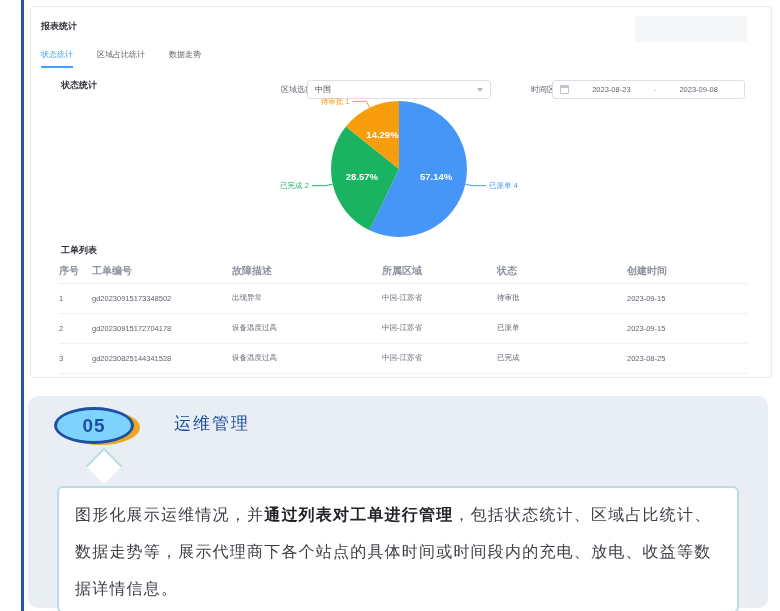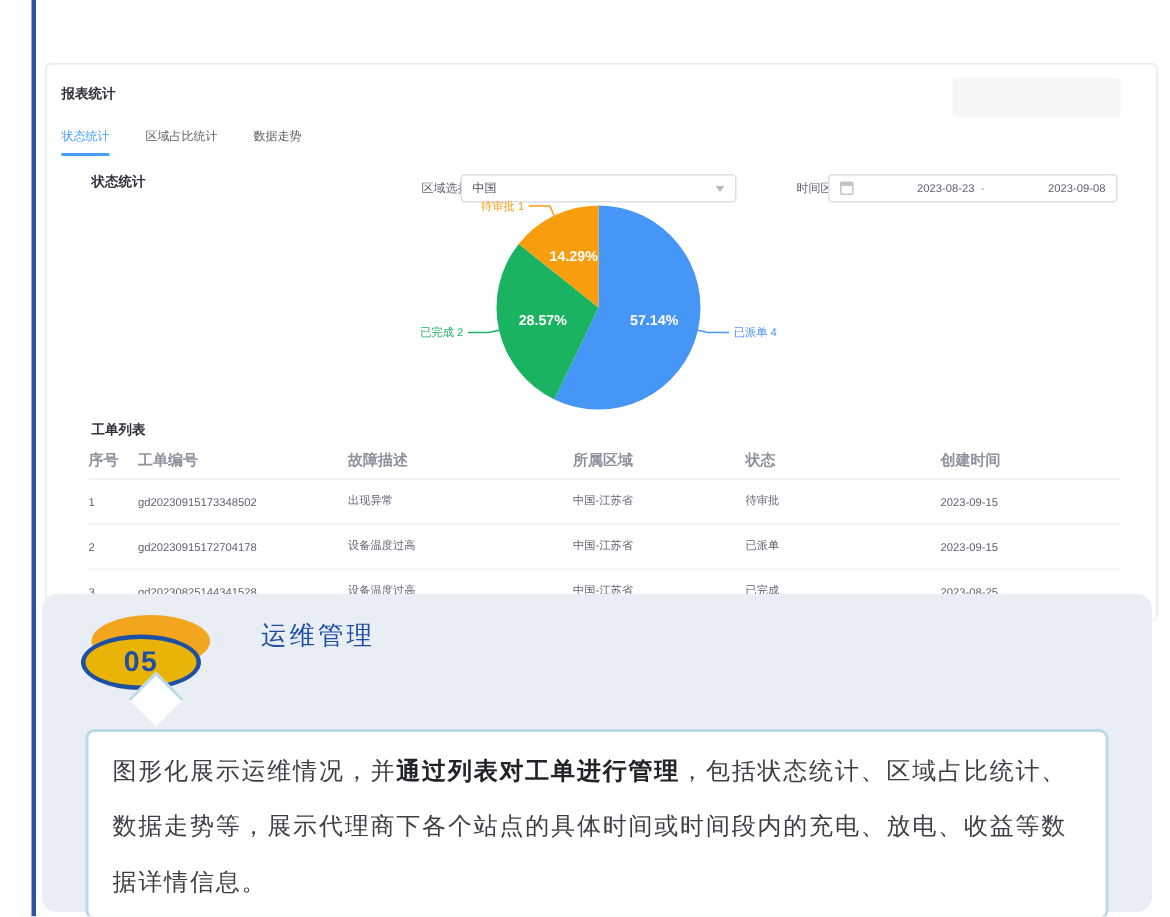--- a/index.html
+++ b/index.html
@@ -5,21 +5,21 @@
   * { margin:0; padding:0; box-sizing:border-box; }
   html,body { width:780px; height:611px; background:#ffffff;
     font-family:"Liberation Sans","DejaVu Sans",sans-serif; }
   .page { position:relative; width:780px; height:611px; overflow:hidden; background:#fff; }
 
   
   .left-rule { position:absolute; left:21px; top:0; width:3px; height:611px; background:#2b55a4; }
 
   
   .shot { position:absolute; left:30px; top:6px; width:742px; height:372px;
-    background:#fff; border:1px solid #e8eaee; border-radius:4px;margin-top:36px; }
+    background:#fff; border:1px solid #e8eaee; border-radius:4px; }
   .shot-title { position:absolute; left:10px; top:13px; font-size:9px; font-weight:bold; color:#2f323a; }
   .gray-strip { position:absolute; left:604px; top:9px; width:112px; height:26px; background:#f5f6f8; border-radius:2px; }
 
   .tabs { position:absolute; left:10px; top:42px; display:flex; gap:24px; }
   .tab { font-size:8px; color:#606266; padding-bottom:6px; cursor:pointer; }
   .tab.active { color:#459ff8; border-bottom:2px solid #459ff8; }
 
   .sec-title { position:absolute; font-size:9px; font-weight:bold; color:#2f323a; }
   .sec1 { left:30px; top:72px; }
   .sec2 { left:30px; top:237px; }
@@ -30,38 +30,38 @@
   .select { position:absolute; left:276px; top:73px; width:184px; height:19px;
     border:1px solid #dcdfe6; border-radius:3px; background:#fff;
     display:flex; align-items:center; padding:0 7px; cursor:pointer;justify-content:flex-end; }
   .select .val { font-size:8px; color:#4a4e57; flex:1; }
   .chev { width:0; height:0; border-left:3px solid transparent; border-right:3px solid transparent;
     border-top:4px solid #b7bbc2; }
   .daterange { position:absolute; left:521px; top:73px; width:193px; height:19px;
     border:1px solid #dcdfe6; border-radius:3px; background:#fff;
     display:flex; align-items:center; padding:0 7px; gap:4px; cursor:pointer; }
   .cal-icon { width:9px; height:9px; border:1px solid #c0c4cc; border-top:3px solid #c0c4cc; border-radius:1px; }
-  .daterange .d { font-size:7.5px; color:#5f6470; flex:1; text-align:right; }
+  .daterange .d { font-size:7.5px; color:#5f6470; flex:1; text-align:center; }
   .daterange .sep { font-size:7.5px; color:#9a9ea6; }
 
   .pie-svg { position:absolute; left:240px; top:86px; width:280px; height:160px; }
 
   .wtable { position:absolute; left:28px; top:252px; width:688px; border-collapse:collapse; table-layout:fixed; }
   .wtable th { font-size:10px; font-weight:bold; color:#8d929c; text-align:left;
     height:24px; border-bottom:1px solid #eceef2; }
   .wtable td { font-size:7.5px; color:#5f6470; height:30px; border-bottom:1px solid #eff1f4; }
 
   
   .panel { position:absolute; left:28px; top:396px; width:740px; height:212px;
     background:#e9eef5; border-radius:10px; }
   .badge-wrap { position:absolute; left:26px; top:11px; width:86px; height:38px; }
   .badge-shadow { position:absolute; left:7px; top:3px; width:79px; height:35px;
     background:#f2a51e; border-radius:50%; }
-  .badge { position:absolute; left:0; top:0; width:80px; height:37px; background:#eab308;
-    border:3px solid #1d4fa3; border-radius:50%; display:flex; align-items:center; justify-content:center;margin-top:16px; }
+  .badge { position:absolute; left:0; top:0; width:80px; height:37px; background:#7dd3fc;
+    border:3px solid #1d4fa3; border-radius:50%; display:flex; align-items:center; justify-content:center; }
   .badge span { font-size:19px; font-weight:bold; color:#1d4fa3; letter-spacing:1px; }
   .panel-title { position:absolute; left:146px; top:16px; font-size:17px; font-weight:normal;
     color:#1d4fa3; letter-spacing:2px; }
   .bubble { position:absolute; left:29px; top:90px; width:682px; height:127px; background:#fff;
     border:2px solid #b9dbe7; border-radius:6px; padding:8px 16px; overflow:hidden; z-index:1; }
   .bubble p { font-size:16px; line-height:37px; color:#3c3f45; letter-spacing:1.2px; }
   .bubble p b { color:#202328; }
   .pointer { position:absolute; left:63px; top:57px; width:26px; height:26px; background:#fff;
     border-left:2px solid #b9dbe7; border-top:2px solid #b9dbe7; transform:rotate(45deg); z-index:2; }
 </style>

